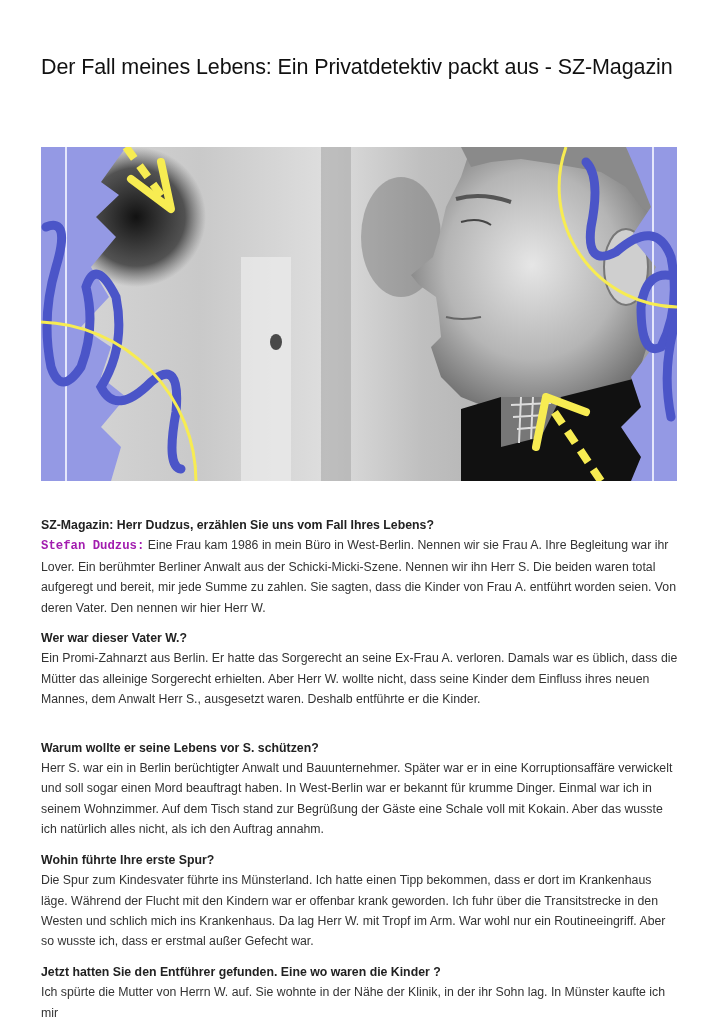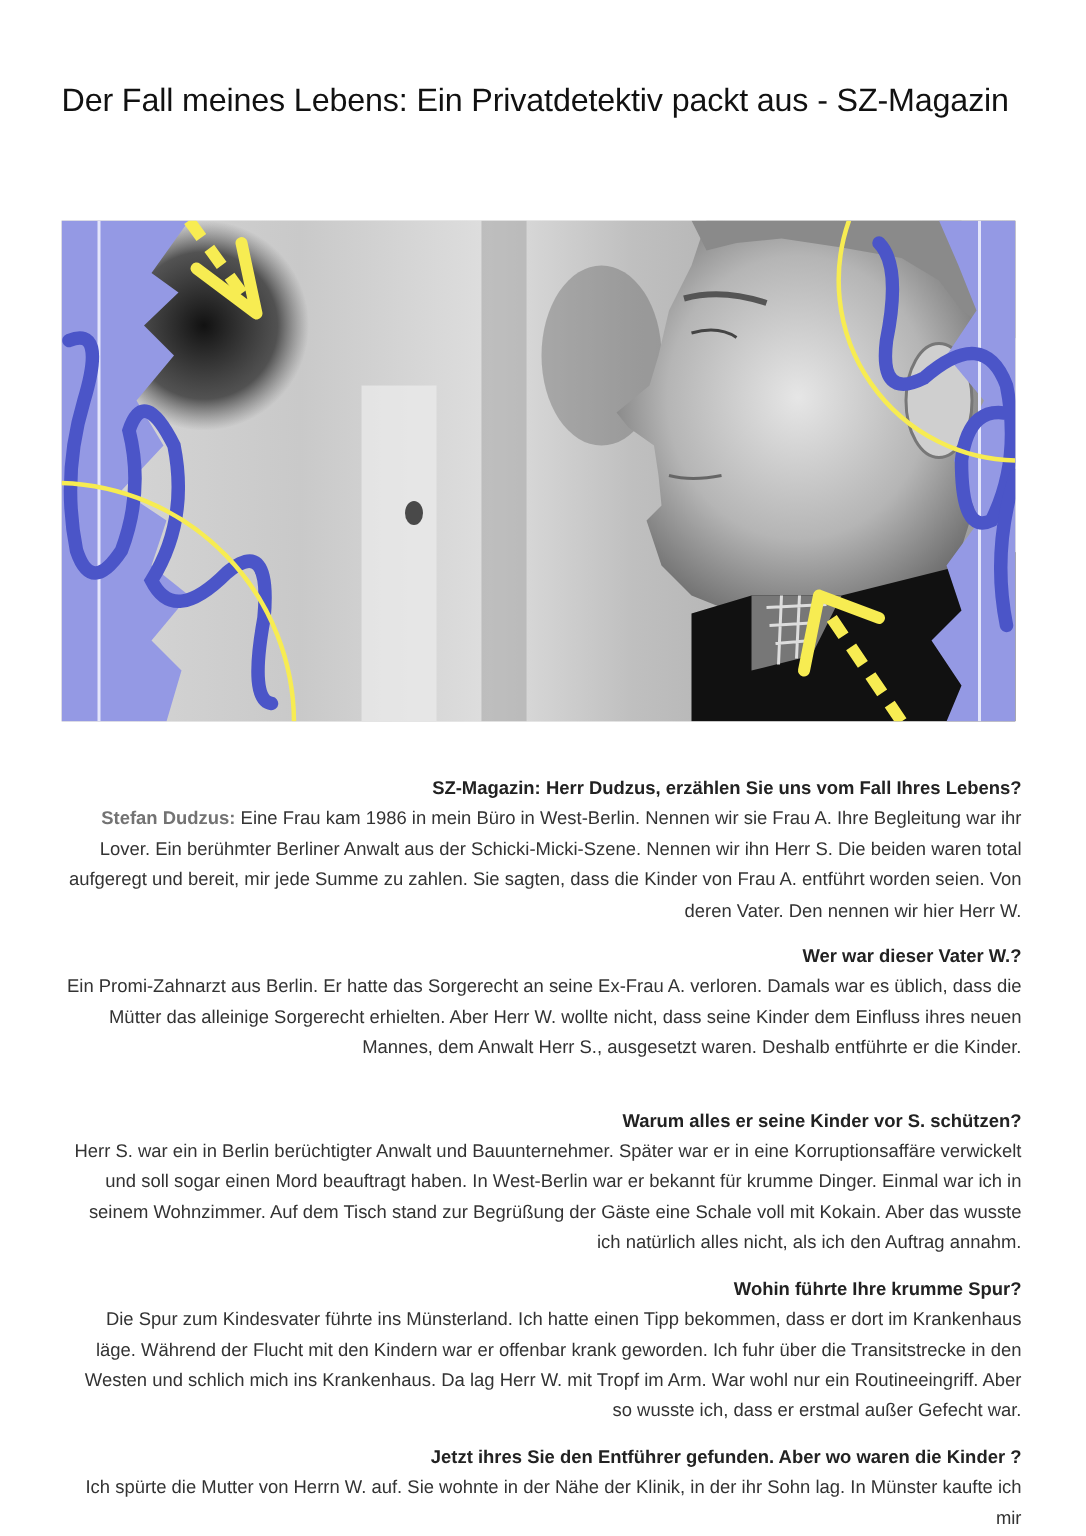--- a/index.html
+++ b/index.html
@@ -45,29 +45,29 @@
     .hero svg { display: block; }
     .body {
       position: absolute;
       left: 0;
       top: 515px;
       width: 640px;
       font-size: 12.3px;
       line-height: 20.4px;
       color: #333333;
     }
-    .qa { margin: 0 0 10px 0; text-align: right; }
+    .qa { margin: 0 0 10px 0; }
     .qa.gap { margin-bottom: 28px; }
     .q {
       font-weight: bold;
       color: #222222;
       display: block;
     }
     .a { display: inline; }
-    .speaker { font-weight: bold; color: #737373; }
+    .speaker { font-weight: bold; color: #a21caf; font-family: Liberation Mono, monospace; }
   </style>
 </head>
 <body>
 
 <div class="page">
 
   <h1 class="title">Der Fall meines Lebens: Ein Privatdetektiv packt aus - SZ-Magazin</h1>
 
   <div class="hero">
     <svg width="636" height="334" viewBox="0 0 636 334" xmlns="http://www.w3.org/2000/svg">
@@ -136,26 +136,26 @@
   <div class="body">
     <div class="qa">
       <span class="q">SZ-Magazin: Herr Dudzus, erzählen Sie uns vom Fall Ihres Lebens?</span>
       <span class="speaker">Stefan Dudzus:</span><span class="a"> Eine Frau kam 1986 in mein Büro in West-Berlin. Nennen wir sie Frau A. Ihre Begleitung war ihr Lover. Ein berühmter Berliner Anwalt aus der Schicki-Micki-Szene. Nennen wir ihn Herr S. Die beiden waren total aufgeregt und bereit, mir jede Summe zu zahlen. Sie sagten, dass die Kinder von Frau A. entführt worden seien. Von deren Vater. Den nennen wir hier Herr W.</span>
     </div>
     <div class="qa gap">
       <span class="q">Wer war dieser Vater W.?</span>
       <span class="a">Ein Promi-Zahnarzt aus Berlin. Er hatte das Sorgerecht an seine Ex-Frau A. verloren. Damals war es üblich, dass die Mütter das alleinige Sorgerecht erhielten. Aber Herr W. wollte nicht, dass seine Kinder dem Einfluss ihres neuen Mannes, dem Anwalt Herr S., ausgesetzt waren. Deshalb entführte er die Kinder.</span>
     </div>
     <div class="qa">
-      <span class="q">Warum alles er seine Kinder vor S. schützen?</span>
+      <span class="q">Warum wollte er seine Lebens vor S. schützen?</span>
       <span class="a">Herr S. war ein in Berlin berüchtigter Anwalt und Bauunternehmer. Später war er in eine Korruptionsaffäre verwickelt und soll sogar einen Mord beauftragt haben. In West-Berlin war er bekannt für krumme Dinger. Einmal war ich in seinem Wohnzimmer. Auf dem Tisch stand zur Begrüßung der Gäste eine Schale voll mit Kokain. Aber das wusste ich natürlich alles nicht, als ich den Auftrag annahm.</span>
     </div>
     <div class="qa">
-      <span class="q">Wohin führte Ihre krumme Spur?</span>
+      <span class="q">Wohin führte Ihre erste Spur?</span>
       <span class="a">Die Spur zum Kindesvater führte ins Münsterland. Ich hatte einen Tipp bekommen, dass er dort im Krankenhaus läge. Während der Flucht mit den Kindern war er offenbar krank geworden. Ich fuhr über die Transitstrecke in den Westen und schlich mich ins Krankenhaus. Da lag Herr W. mit Tropf im Arm. War wohl nur ein Routineeingriff. Aber so wusste ich, dass er erstmal außer Gefecht war.</span>
     </div>
     <div class="qa">
-      <span class="q">Jetzt ihres Sie den Entführer gefunden. Aber wo waren die Kinder ?</span>
+      <span class="q">Jetzt hatten Sie den Entführer gefunden. Eine wo waren die Kinder ?</span>
       <span class="a">Ich spürte die Mutter von Herrn W. auf. Sie wohnte in der Nähe der Klinik, in der ihr Sohn lag. In Münster kaufte ich mir</span>
     </div>
   </div>
 
 </div>
 
 </body></html>

